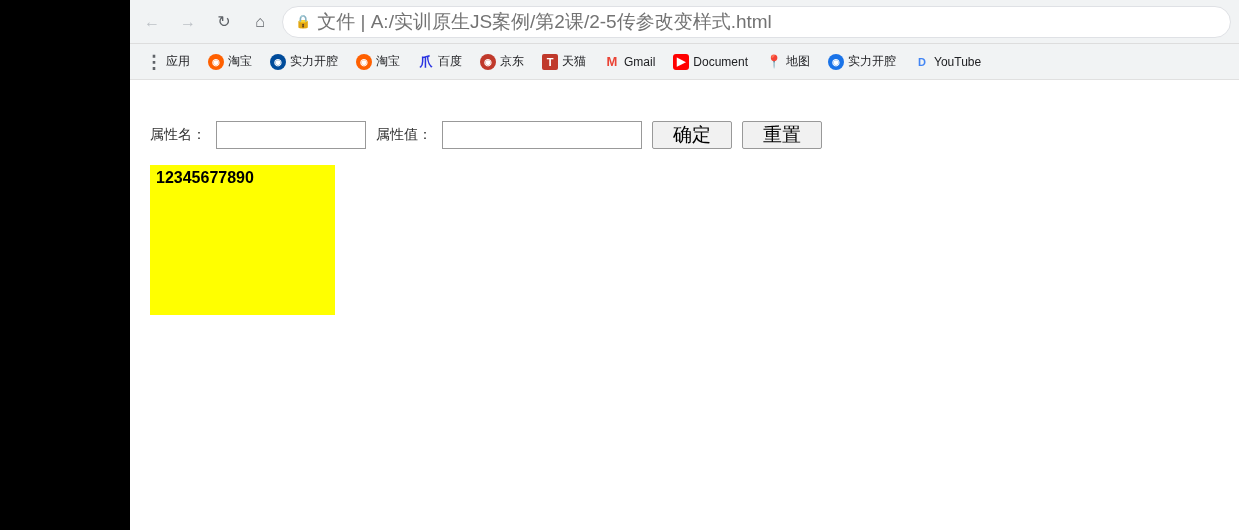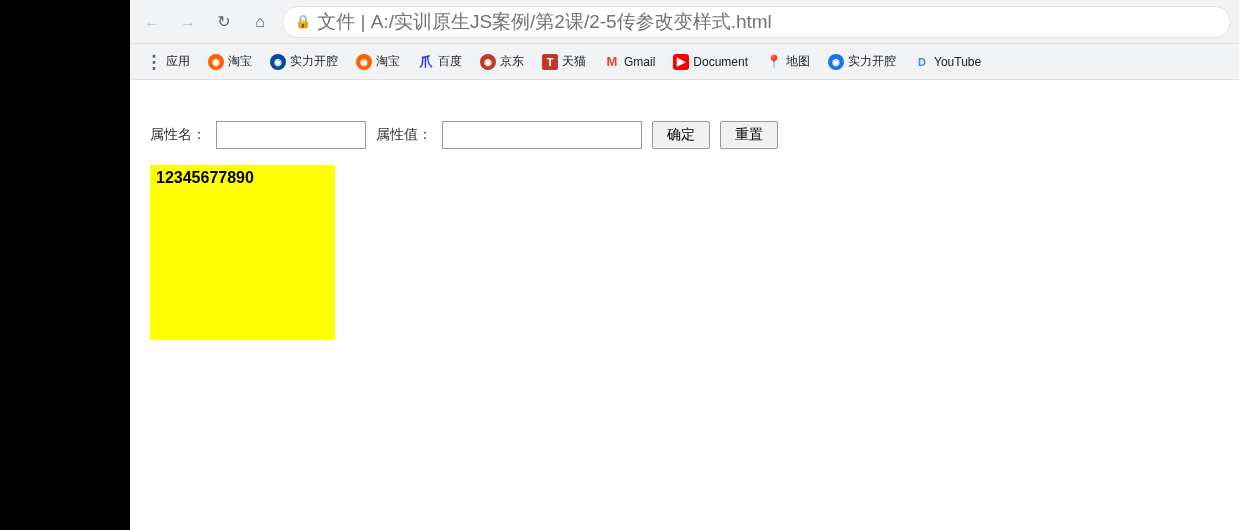--- a/index.html
+++ b/index.html
@@ -128,31 +128,31 @@
     .toolbar input {
       height: 28px;
       border: 1px solid #999;
       padding: 0 6px;
       font-size: 13px;
       outline: none;
     }
 
     .toolbar button {
       height: 28px;
-      padding: 0 14px;
+      padding: 0 20px;
       border: 1px solid #999;
       background: #f1f1f1;
-      font-size: 14px;
+      font-size: 19px;
       cursor: pointer;
       border-radius: 2px;
     }
 
     .demo-box {
       width: 185px;
-      height: 175px;
+      height: 150px;
       background: #ffff00;
       display: flex;
       align-items: flex-start;
       padding: 4px 6px;
     }
 
     .demo-text {
       font-size: 16px;
       font-weight: bold;
       color: #000;

